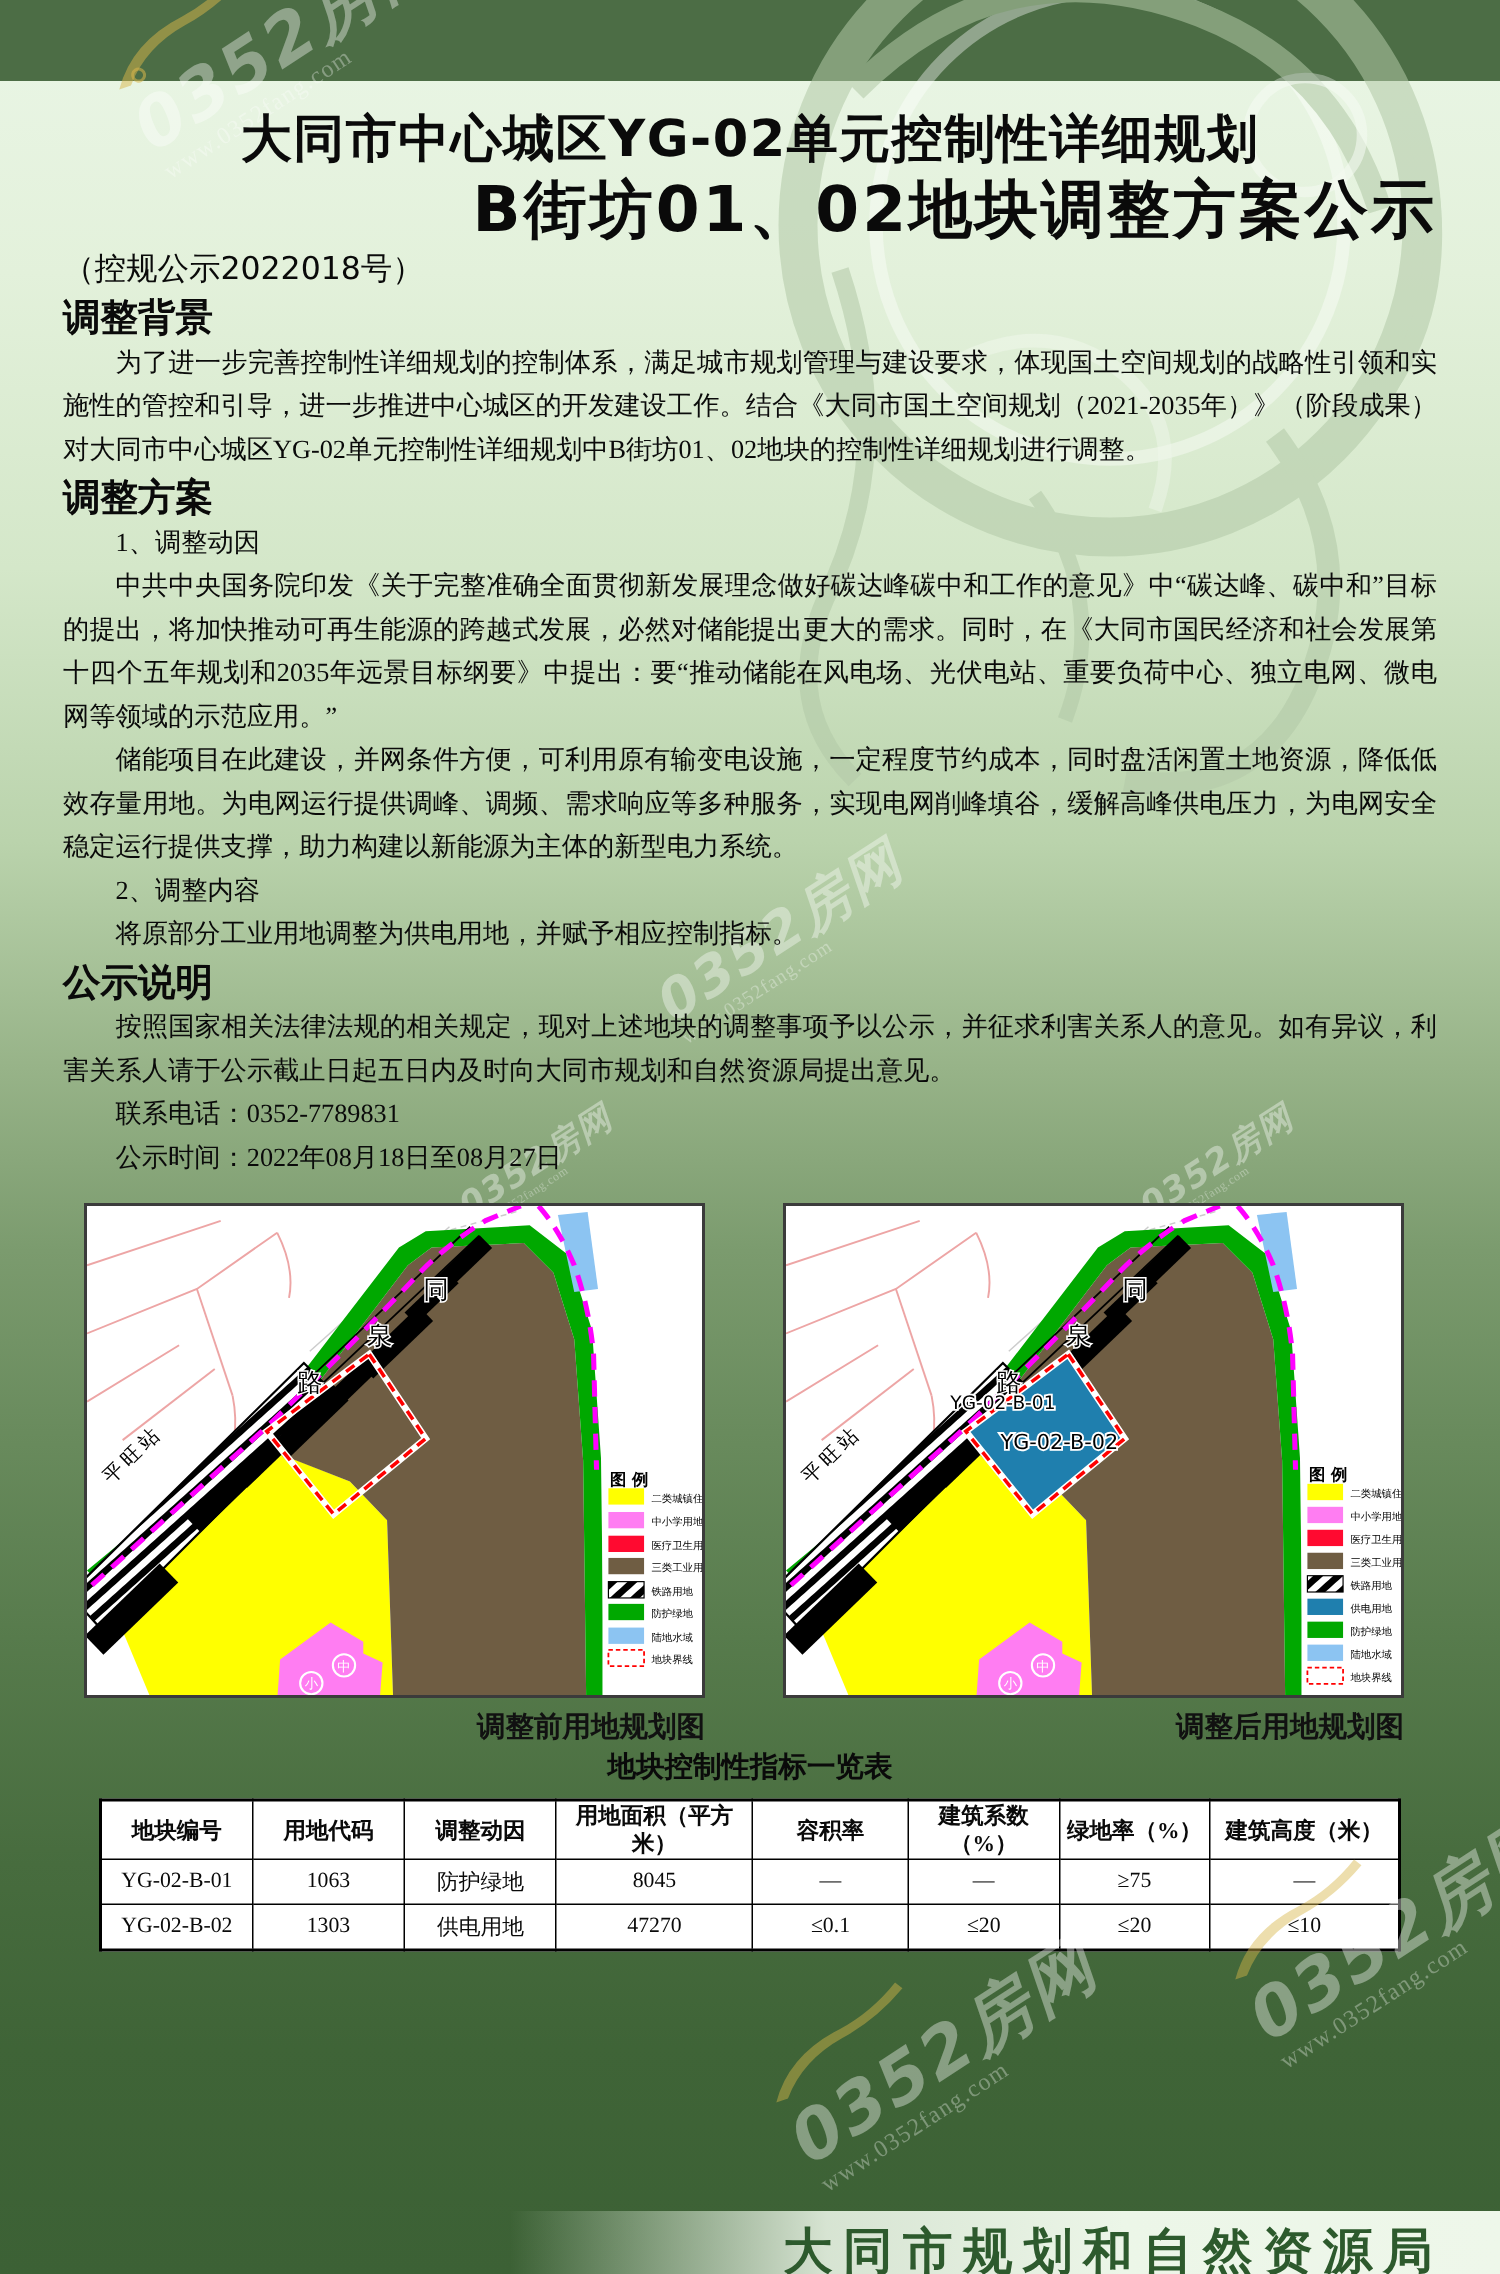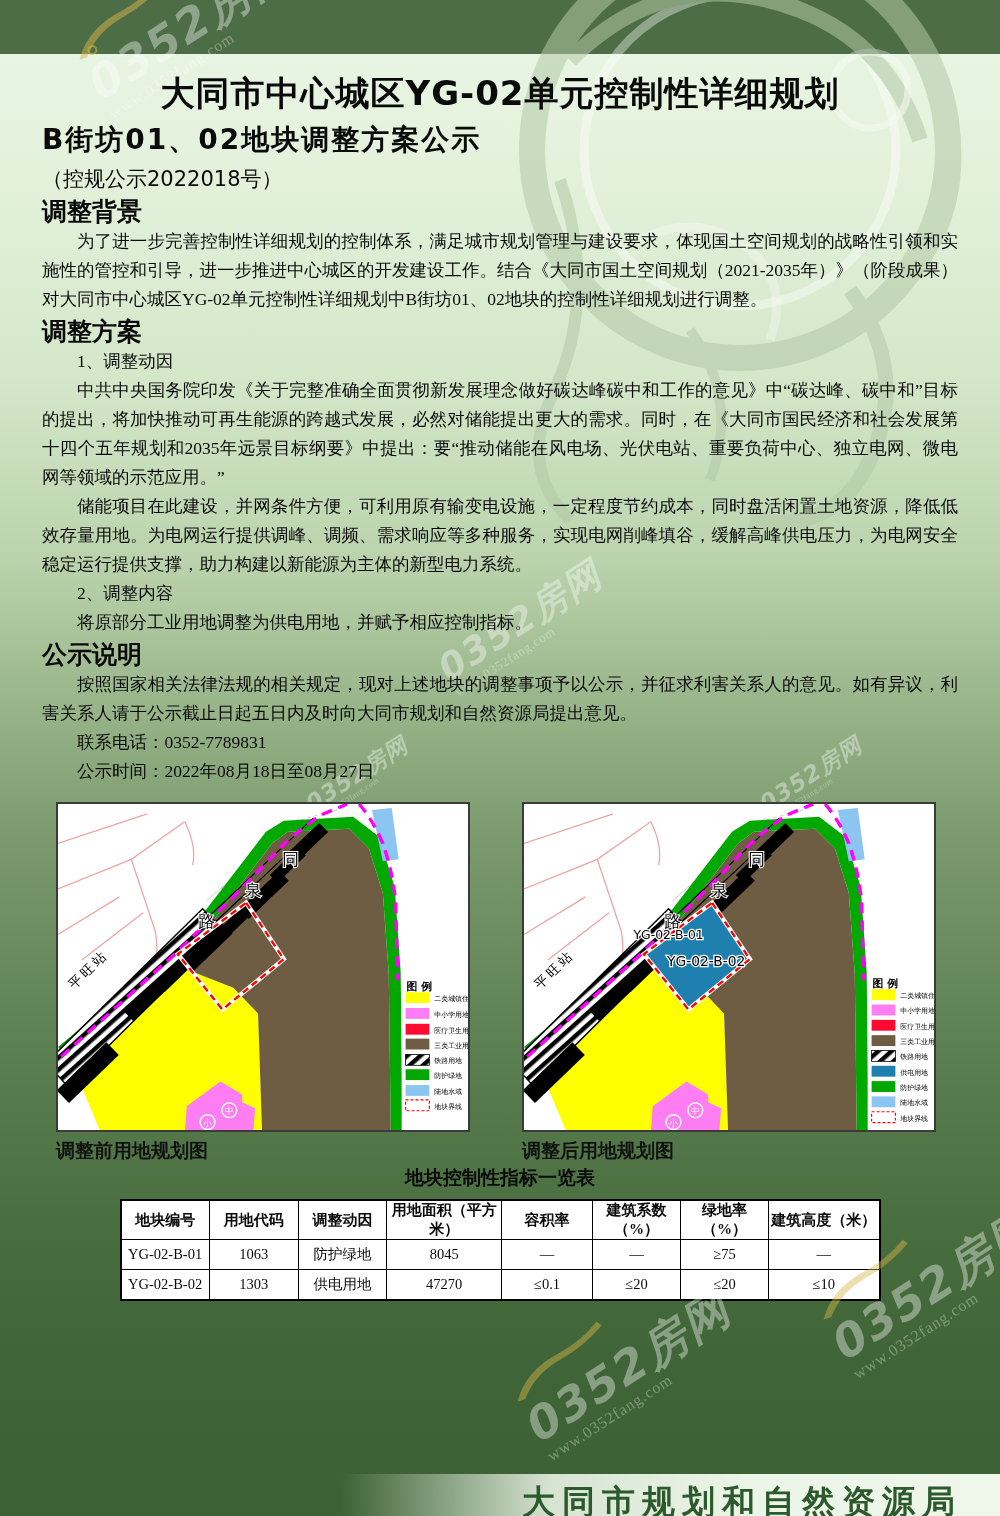--- a/index.html
+++ b/index.html
@@ -3,33 +3,33 @@
 <meta charset="utf-8">
 <style>
   html,body{margin:0;padding:0}
   .page{position:relative;width:1000px;height:1516px;overflow:hidden;
     font-family:"Liberation Serif","DejaVu Serif",serif;color:#0a0a0a;
     background:linear-gradient(180deg,#eaf6e6 0%,#e3f1db 12%,#d4e7c9 25%,#bad3ac 37%,
       #97b388 47%,#7b9b6e 55%,#698b5d 63%,#577b4c 72%,#476c3e 82%,#3f6437 90%,#3c6135 100%);}
   .topband{height:54px;background:#4c6d45}
   .sans{font-family:"DejaVu Sans","Liberation Sans",sans-serif}
   .title1{margin-top:14px;font-size:34px;line-height:46px;text-align:center;font-weight:bold;letter-spacing:1px}
-  .title2{font-size:28px;line-height:48px;text-align:left;font-weight:bold;letter-spacing:2px}
+  .title2{font-size:42px;line-height:48px;text-align:right;font-weight:bold;letter-spacing:2px}
   .docno{font-size:21px;line-height:30px;text-align:left;padding-right:34px;font-weight:normal}
   .content{position:relative;margin:16px 42px;z-index:3}
   .sec-h{font-size:25px;line-height:30px;font-weight:bold;margin-top:3px}
   .para{font-size:17.5px;line-height:29px;text-align:justify;text-indent:2em}
   .plain{font-size:17.5px;line-height:29px;text-indent:2em}
   .maps-row{position:relative;z-index:3;display:flex;justify-content:space-between;margin:13px 64px 0 56px}
   .map-panel{width:410px;height:326px;border:2px solid #3b3b3b;background:#fff}
   .map-panel svg{display:block;width:100%;height:100%}
   .caption-row{display:flex;justify-content:space-between;margin:6px 64px 0 56px}
-  .map-caption{width:414px;text-align:left;font-size:19px;font-weight:bold;color:#111}
+  .map-caption{width:414px;text-align:right;font-size:19px;font-weight:bold;color:#111}
   .tbl-title{margin-top:1px;text-align:center;font-size:19px;font-weight:bold;color:#0a0a0a}
-  table.spec{width:761px;margin:8px auto 16px;border-collapse:collapse;background:#fff;border:2px solid #000}
+  table.spec{width:868px;margin:8px auto 16px;border-collapse:collapse;background:#fff;border:2px solid #000}
   table.spec th,table.spec td{border:1px solid #000;text-align:center;padding:0 2px}
   table.spec th{height:31px;font-size:15px;font-weight:bold}
   table.spec td{height:29px;font-size:14.5px}
   .footband{position:absolute;bottom:0;right:0;width:660px;height:42px;z-index:4;
     background:linear-gradient(90deg,rgba(236,246,232,0) 0%,rgba(236,246,232,.88) 32%,#ecf6e8 62%,#eef7ea 100%)}
   .agency{line-height:56px;text-align:right;padding-right:38px;font-size:33px;font-weight:bold;
     color:#2d5a2d;letter-spacing:7px}
   .ornament{position:absolute;top:0;right:0;z-index:1;pointer-events:none}
   .wm{position:absolute;z-index:2;pointer-events:none;transform:rotate(-33deg);transform-origin:left top}
   .wm .wm-brand{font-family:"DejaVu Sans","Liberation Sans",sans-serif;font-style:italic;font-weight:bold;

